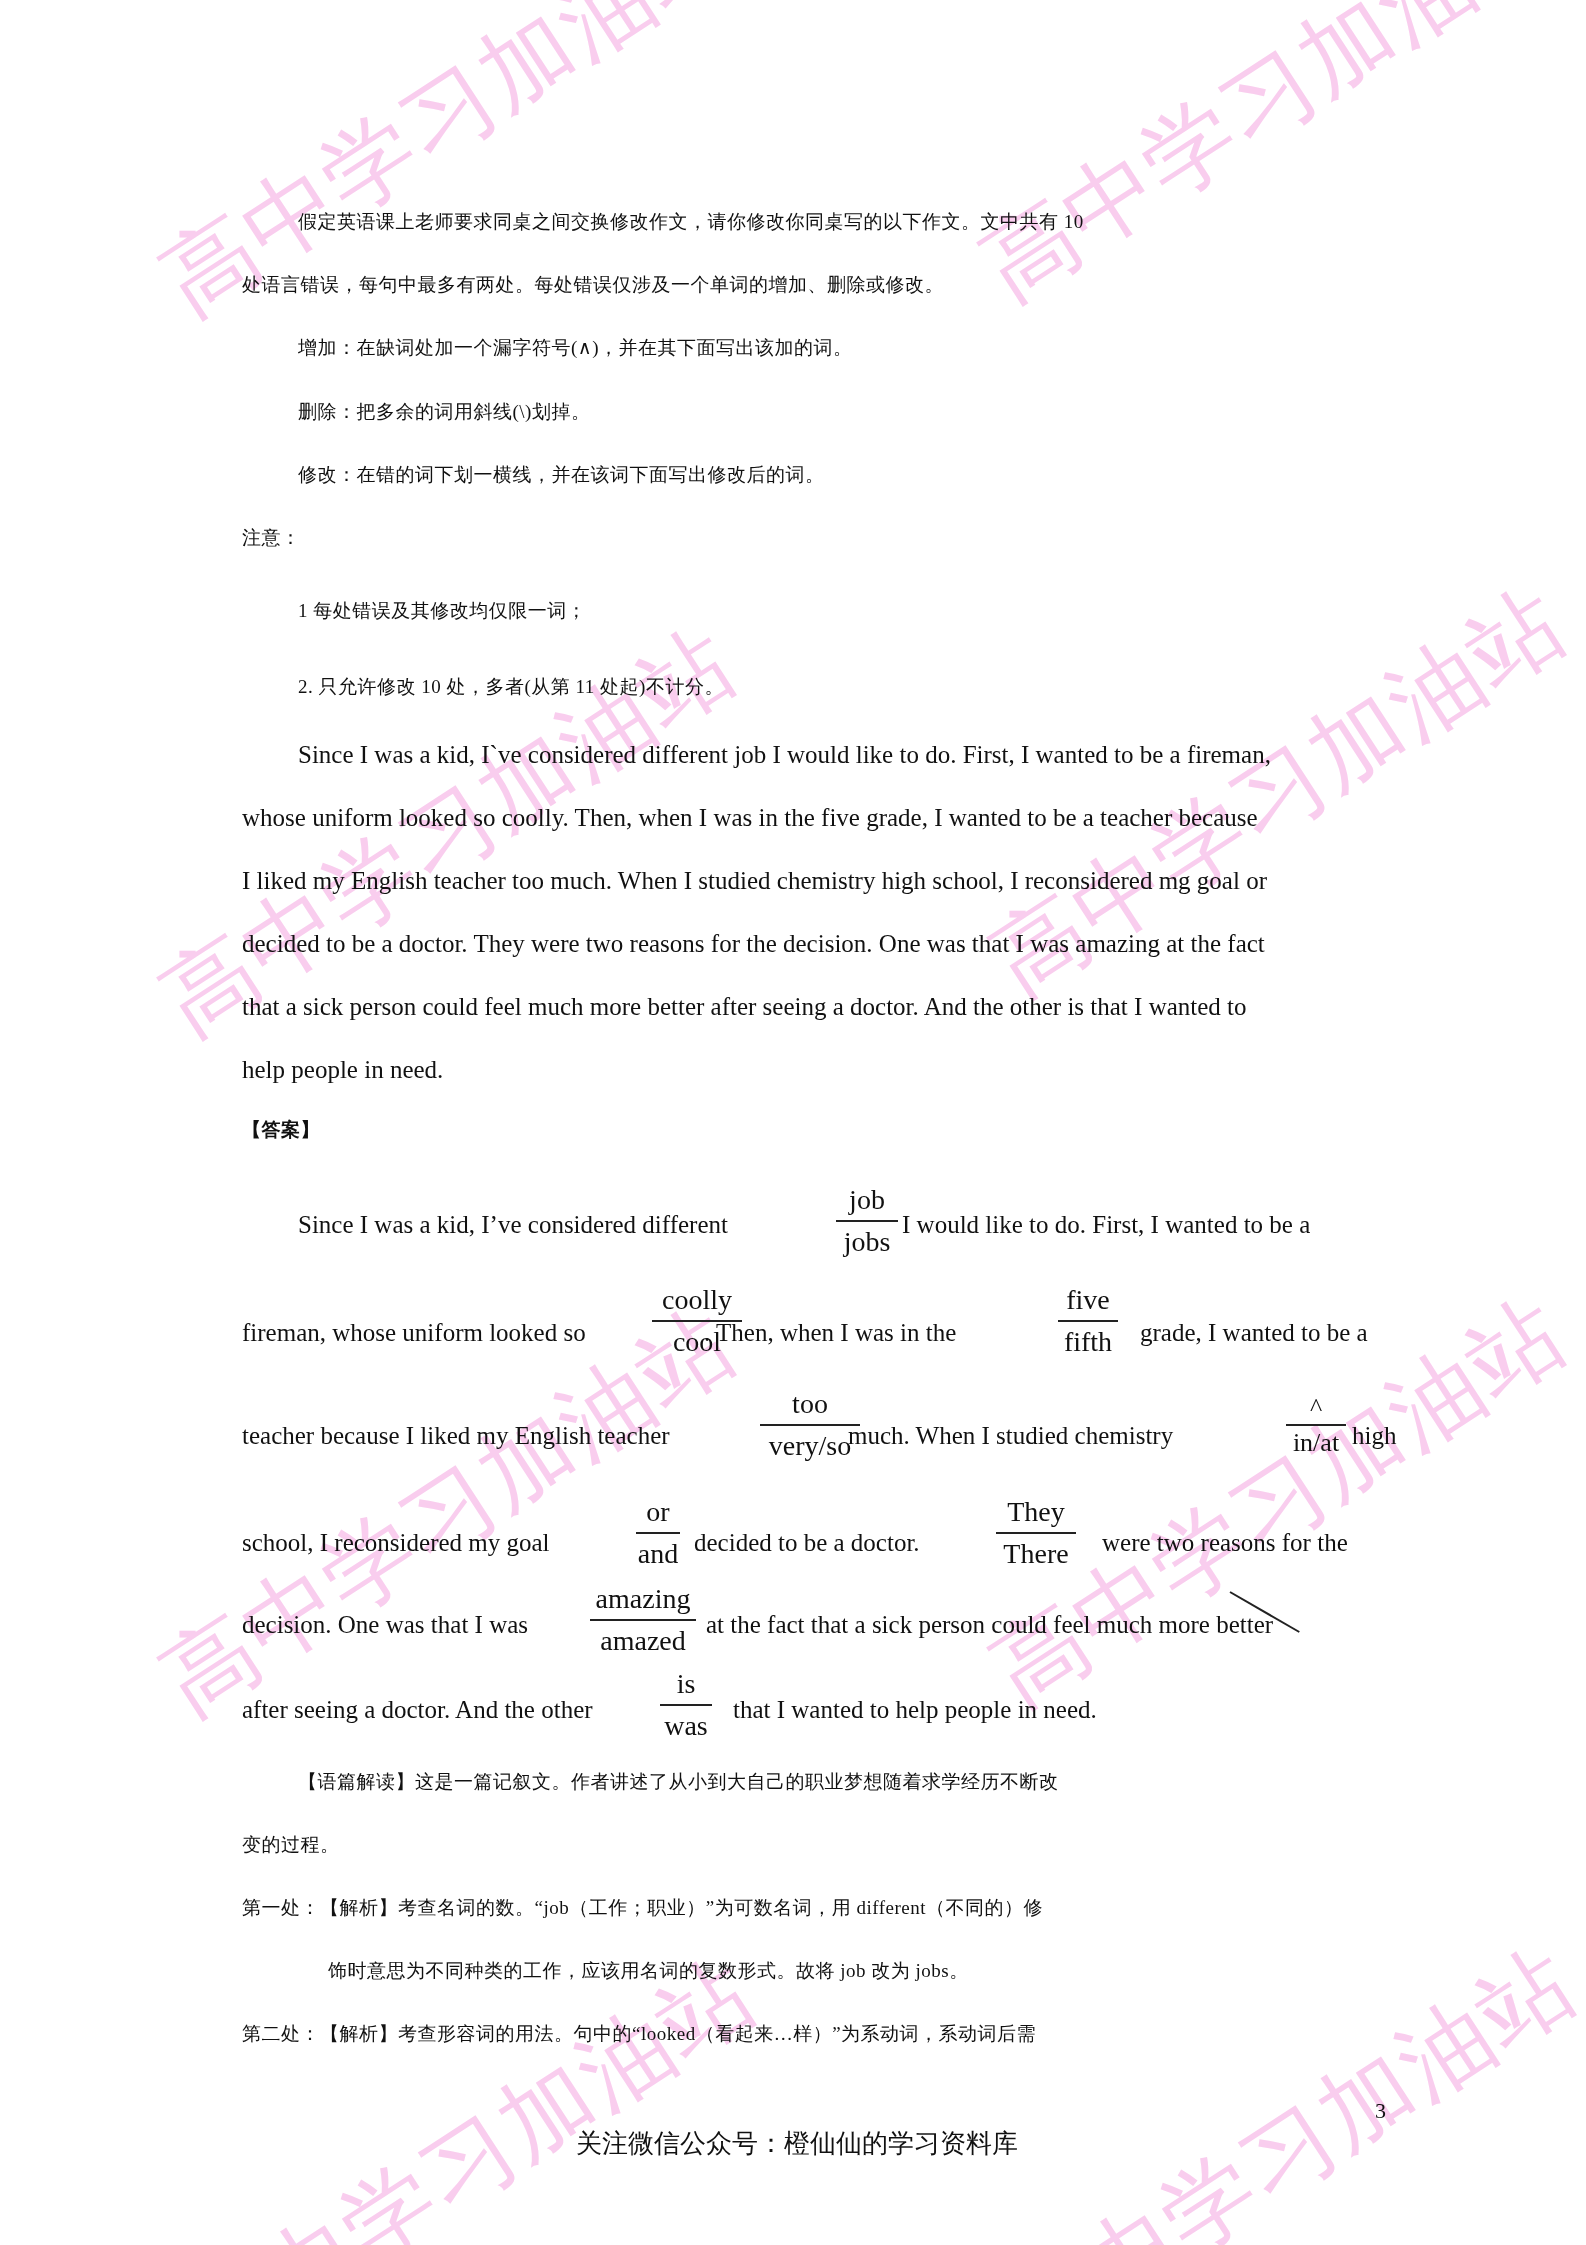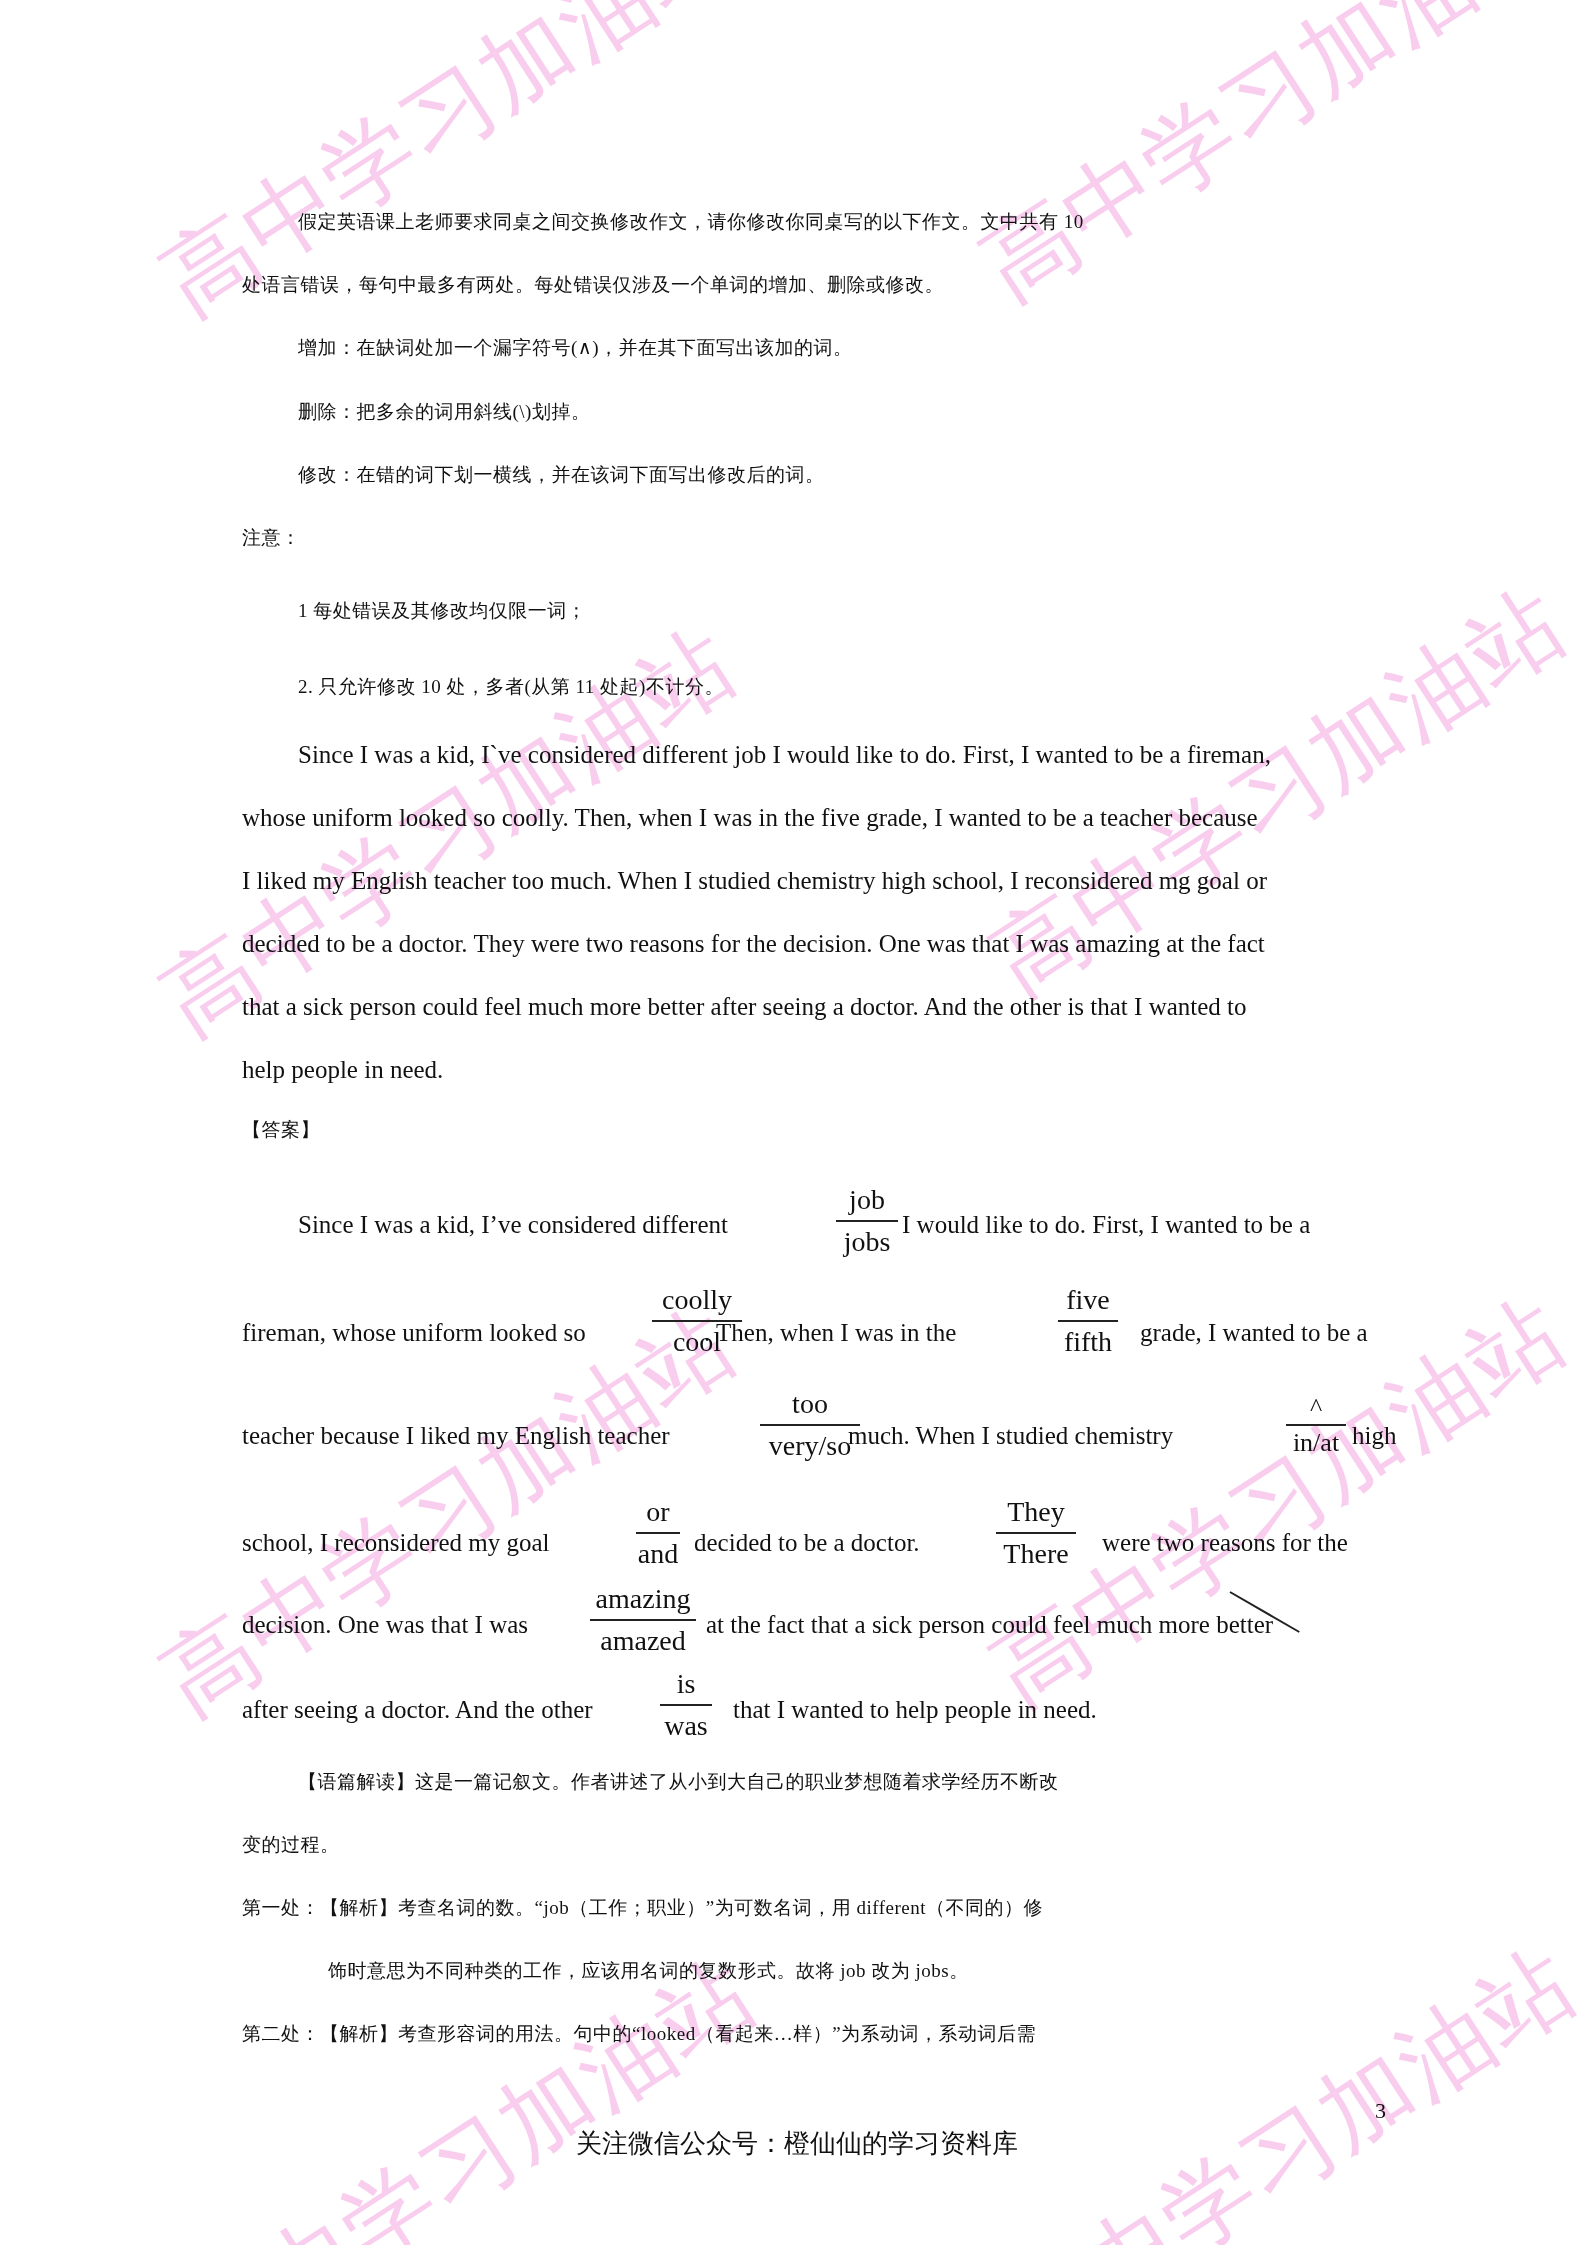--- a/index.html
+++ b/index.html
@@ -40,21 +40,21 @@
 <div class="line ind cn" style="top:593px;margin-top:8px;">1 每处错误及其修改均仅限一词；</div>
 <div class="line ind cn" style="top:677px;">2. 只允许修改 10 处，多者(从第 11 处起)不计分。</div>
 
 <div class="line ind en" style="top:742px;">Since I was a kid, I`ve considered different job I would like to do. First, I wanted to be a fireman,</div>
 <div class="line en" style="top:805px;">whose uniform looked so coolly. Then, when I was in the five grade, I wanted to be a teacher because</div>
 <div class="line en" style="top:868px;">I liked my English teacher too much. When I studied chemistry high school, I reconsidered mg goal or</div>
 <div class="line en" style="top:931px;">decided to be a doctor. They were two reasons for the decision. One was that I was amazing at the fact</div>
 <div class="line en" style="top:994px;">that a sick person could feel much more better after seeing a doctor. And the other is that I wanted to</div>
 <div class="line en" style="top:1057px;">help people in need.</div>
 
-<div class="line cn" style="top:1120px;">【答案】</div>
+<div class="line cn" style="top:1120px;font-weight:bold;">【答案】</div>
 
 <div class="line ind en" style="top:1212px;">Since I was a kid, I’ve considered different</div>
 <div class="frac" style="left:836px;top:1186px;width:62px;">
   <span class="top">job</span>
   <span class="bar"></span>
   <span class="bot">jobs</span>
 </div>
 <div class="line en" style="left:902px;top:1212px;">I would like to do. First, I wanted to be a</div>
 
 <div class="line en" style="top:1320px;">fireman, whose uniform looked so</div>

